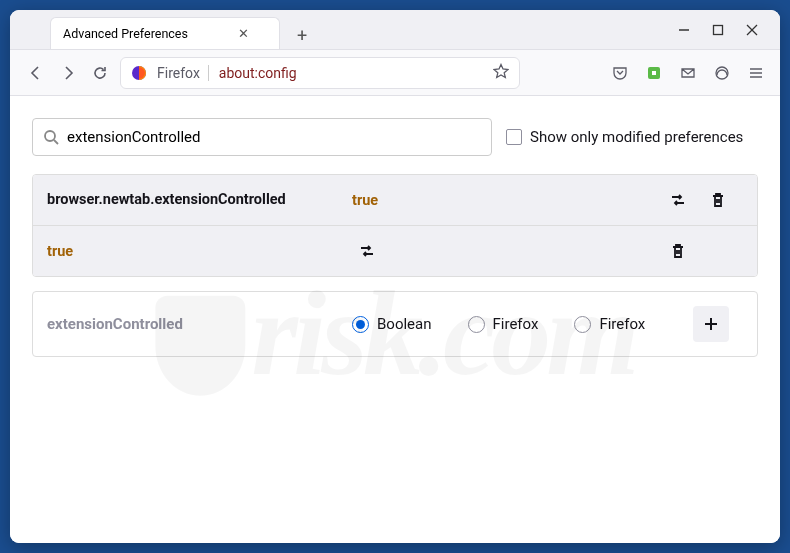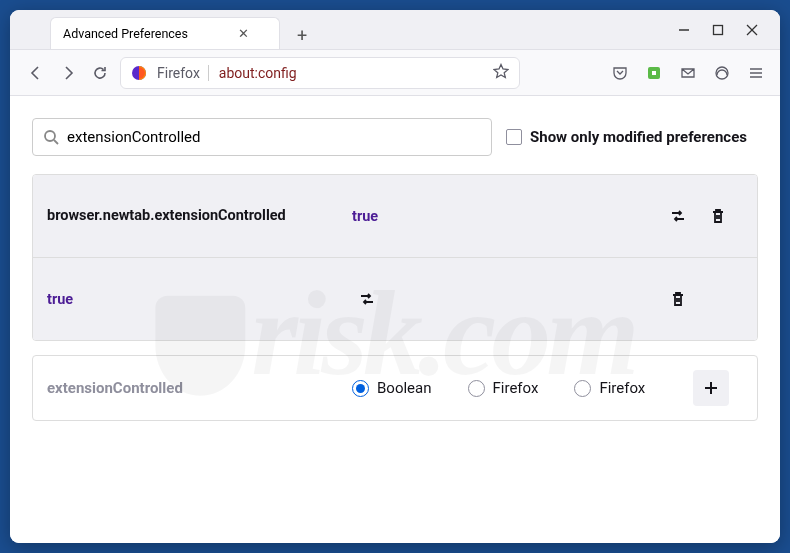--- a/index.html
+++ b/index.html
@@ -27,28 +27,28 @@
 .star-icon { color: #5b5b66; }
 .toolbar-right { display: flex; gap: 6px; align-items: center; margin-left: auto; }
 .toolbar-right .tbicon { width: 28px; height: 28px; display:flex;align-items:center;justify-content:center;cursor:pointer; }
 
 
 .content { flex: 1; background: #fff; padding: 22px; overflow: auto; }
 .search-row { display: flex; align-items: center; gap: 14px; margin-bottom: 18px; }
 .searchbox { flex: 0 0 460px; display: flex; align-items: center; border: 1.5px solid #ccc; border-radius: 4px; height: 38px; padding: 0 10px; gap: 8px; }
 .searchbox svg { width: 16px; height: 16px; stroke: #888; fill: none; stroke-width: 1.8; }
 .searchbox input { border: none; outline: none; font-size: 15px; flex: 1; background: transparent; }
-.check-row { display: flex; align-items: center; gap: 8px; font-size: 15px; color: #15141a; font-weight: bold; }
+.check-row { display: flex; align-items: center; gap: 8px; font-size: 15px; color: #15141a; }
 .checkbox { width: 16px; height: 16px; border: 1.5px solid #8f8f9d; border-radius: 2px; cursor: pointer; }
 
 .pref-table { border: 1px solid #ddd; border-radius: 4px; margin-bottom: 14px; overflow: hidden; }
-.pref-row { display: grid; grid-template-columns: 305px 1fr 40px 40px; align-items: center; padding: 26px 14px; border-bottom: 1px solid #ddd; background: #f0f0f4; }
+.pref-row { display: grid; grid-template-columns: 305px 1fr 40px 40px; align-items: center; padding: 10px 14px; border-bottom: 1px solid #ddd; background: #f0f0f4; }
 .pref-row:last-child { border-bottom: none; }
 .pref-name { font-weight: 700; font-size: 14.5px; color: #15141a; word-break: break-word; line-height: 1.35; padding-right: 8px; }
-.pref-val { font-weight: 700; font-size: 14.5px; color: #4c1d95; }
+.pref-val { font-weight: 700; font-size: 14.5px; color: #a16207; }
 .row-icon { width: 30px; height: 30px; display: flex; align-items: center; justify-content: center; border-radius: 4px; cursor: pointer; }
 .row-icon svg { width: 18px; height: 18px; stroke: #15141a; fill: none; stroke-width: 1.8; }
 
 .create-row { border: 1px solid #ddd; border-radius: 4px; display: grid; grid-template-columns: 305px 1fr 50px; align-items: center; padding: 14px 14px; }
 .create-name { color: #8f8f9d; font-weight: 700; font-size: 15px; }
 .radio-group { display: flex; gap: 36px; align-items: center; }
 .radio-opt { display: flex; align-items: center; gap: 8px; font-size: 15px; color: #15141a; cursor: pointer; }
 .radio { width: 17px; height: 17px; border: 1.8px solid #8f8f9d; border-radius: 50%; display: flex; align-items: center; justify-content: center; }
 .radio.checked { border-color: #0060df; }
 .radio.checked::after { content: ""; width: 9px; height: 9px; background: #0060df; border-radius: 50%; }

